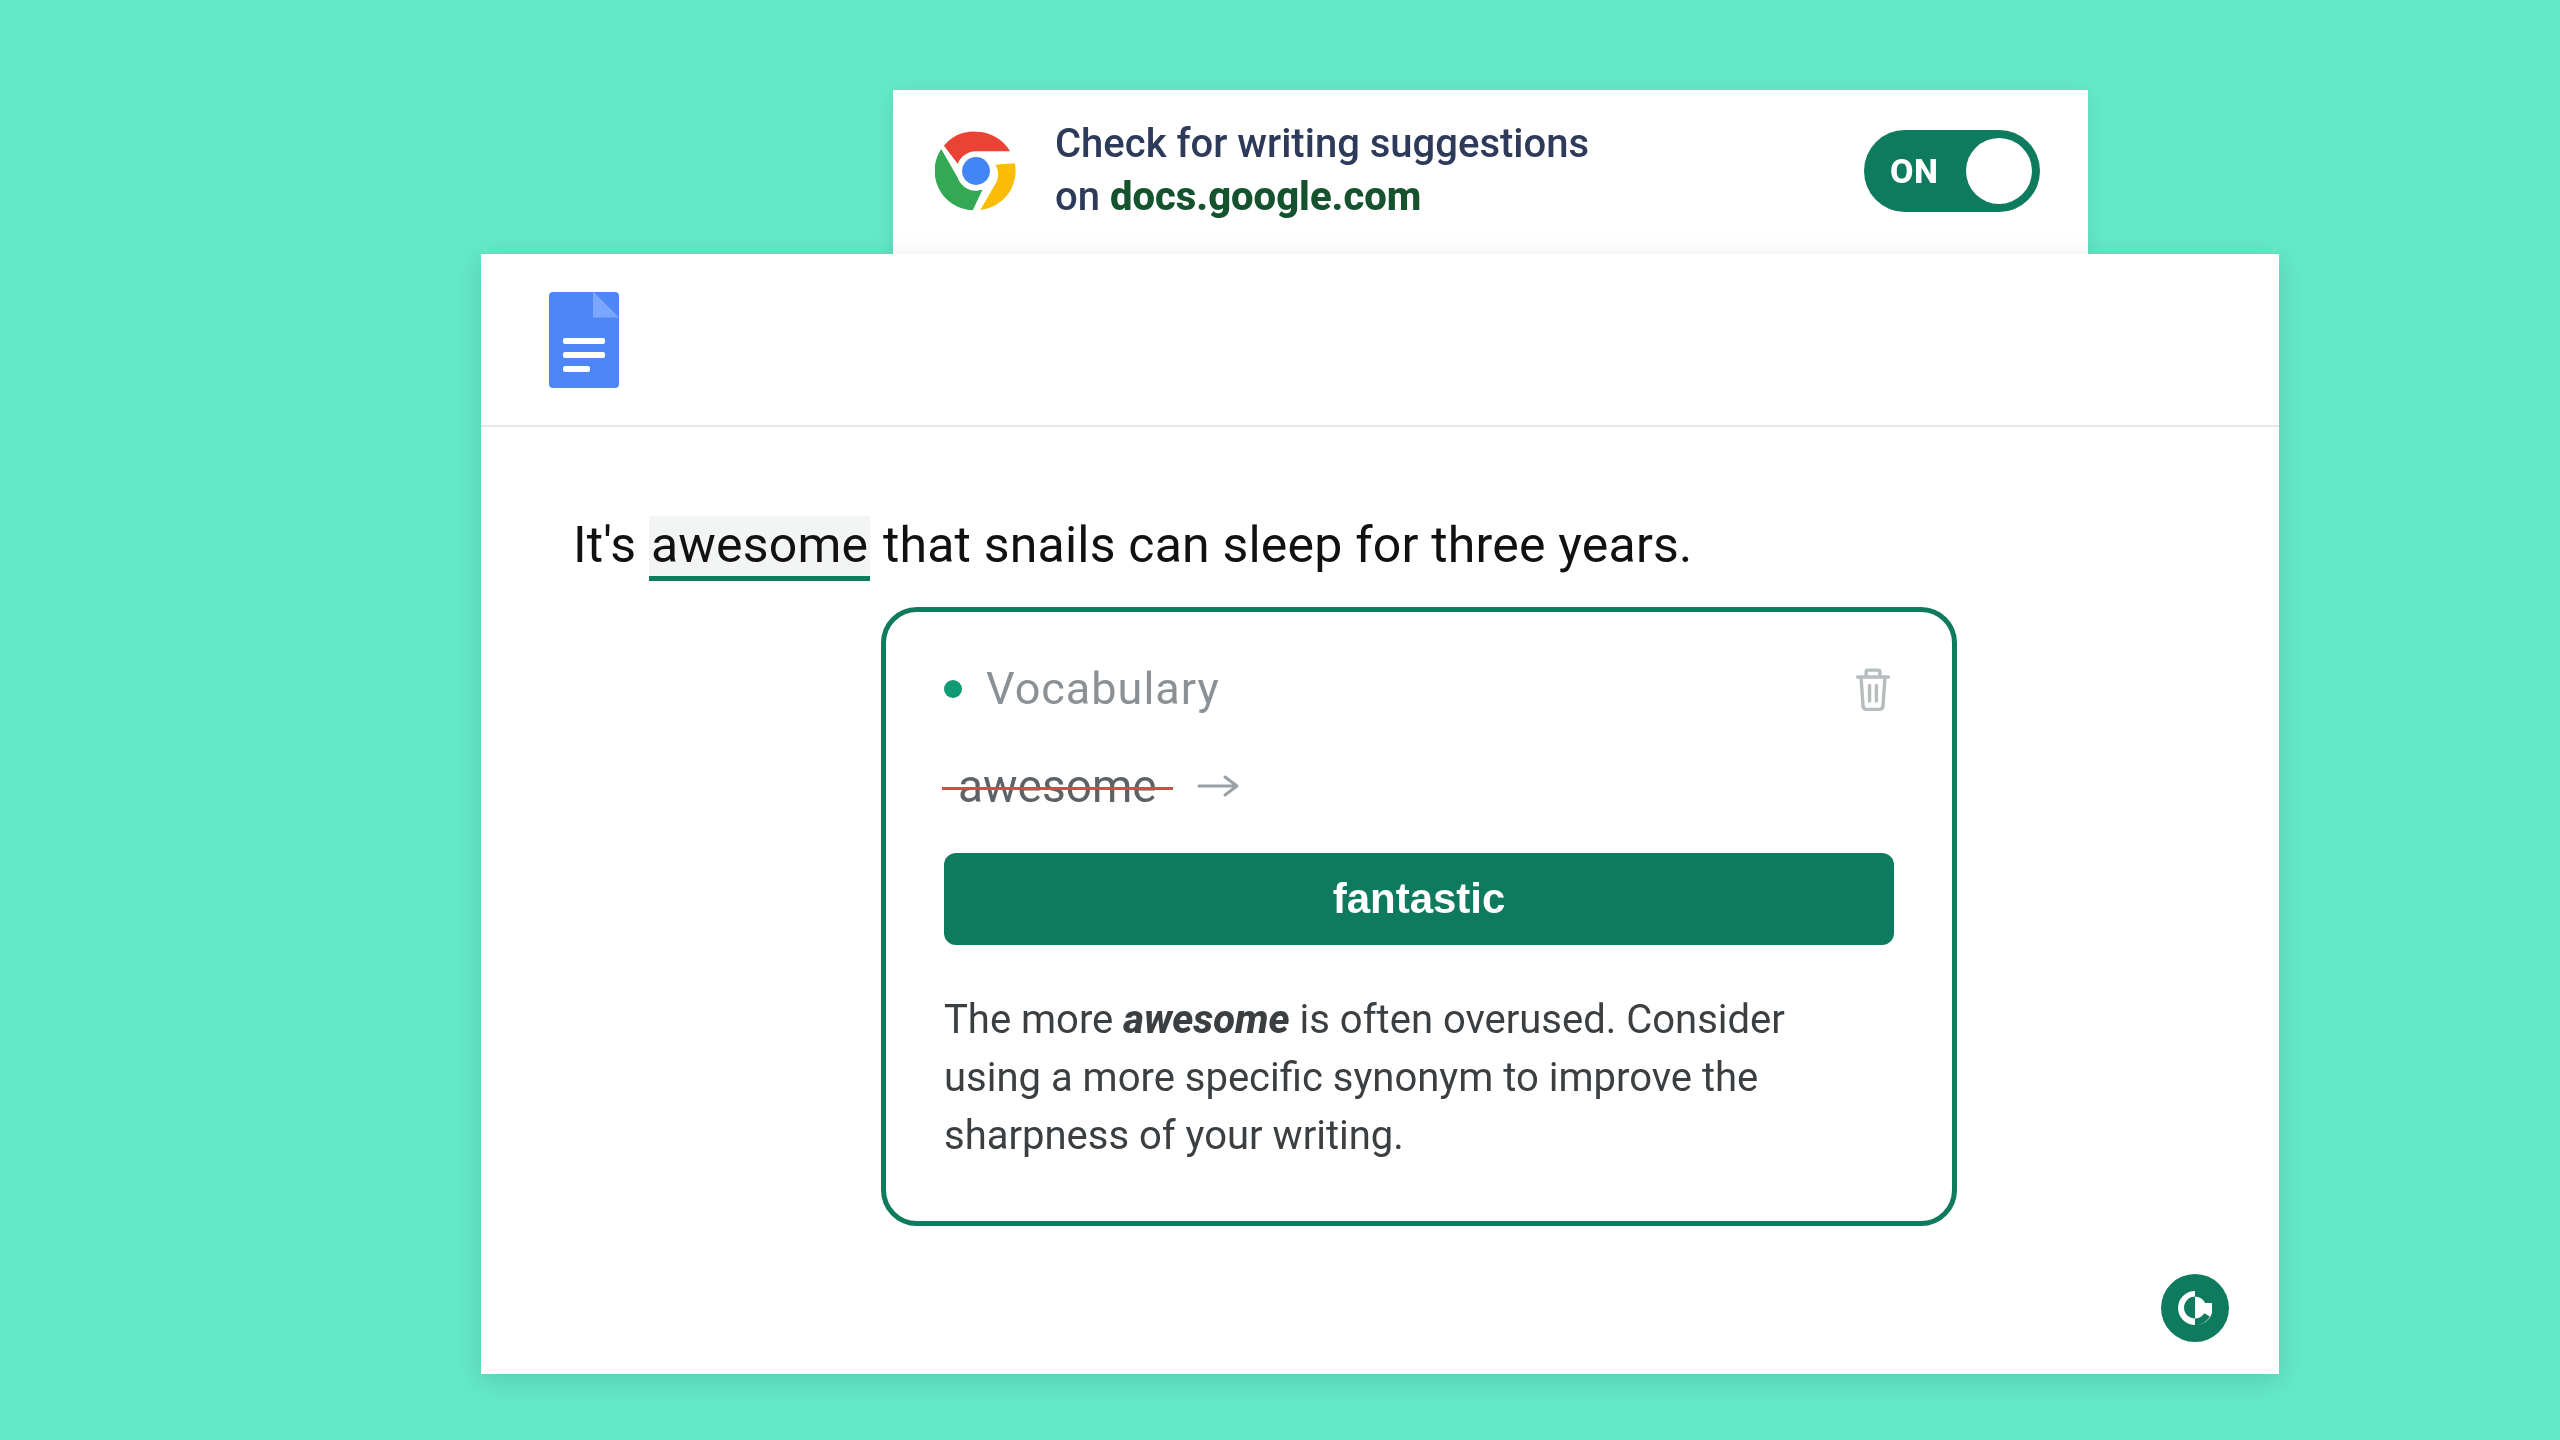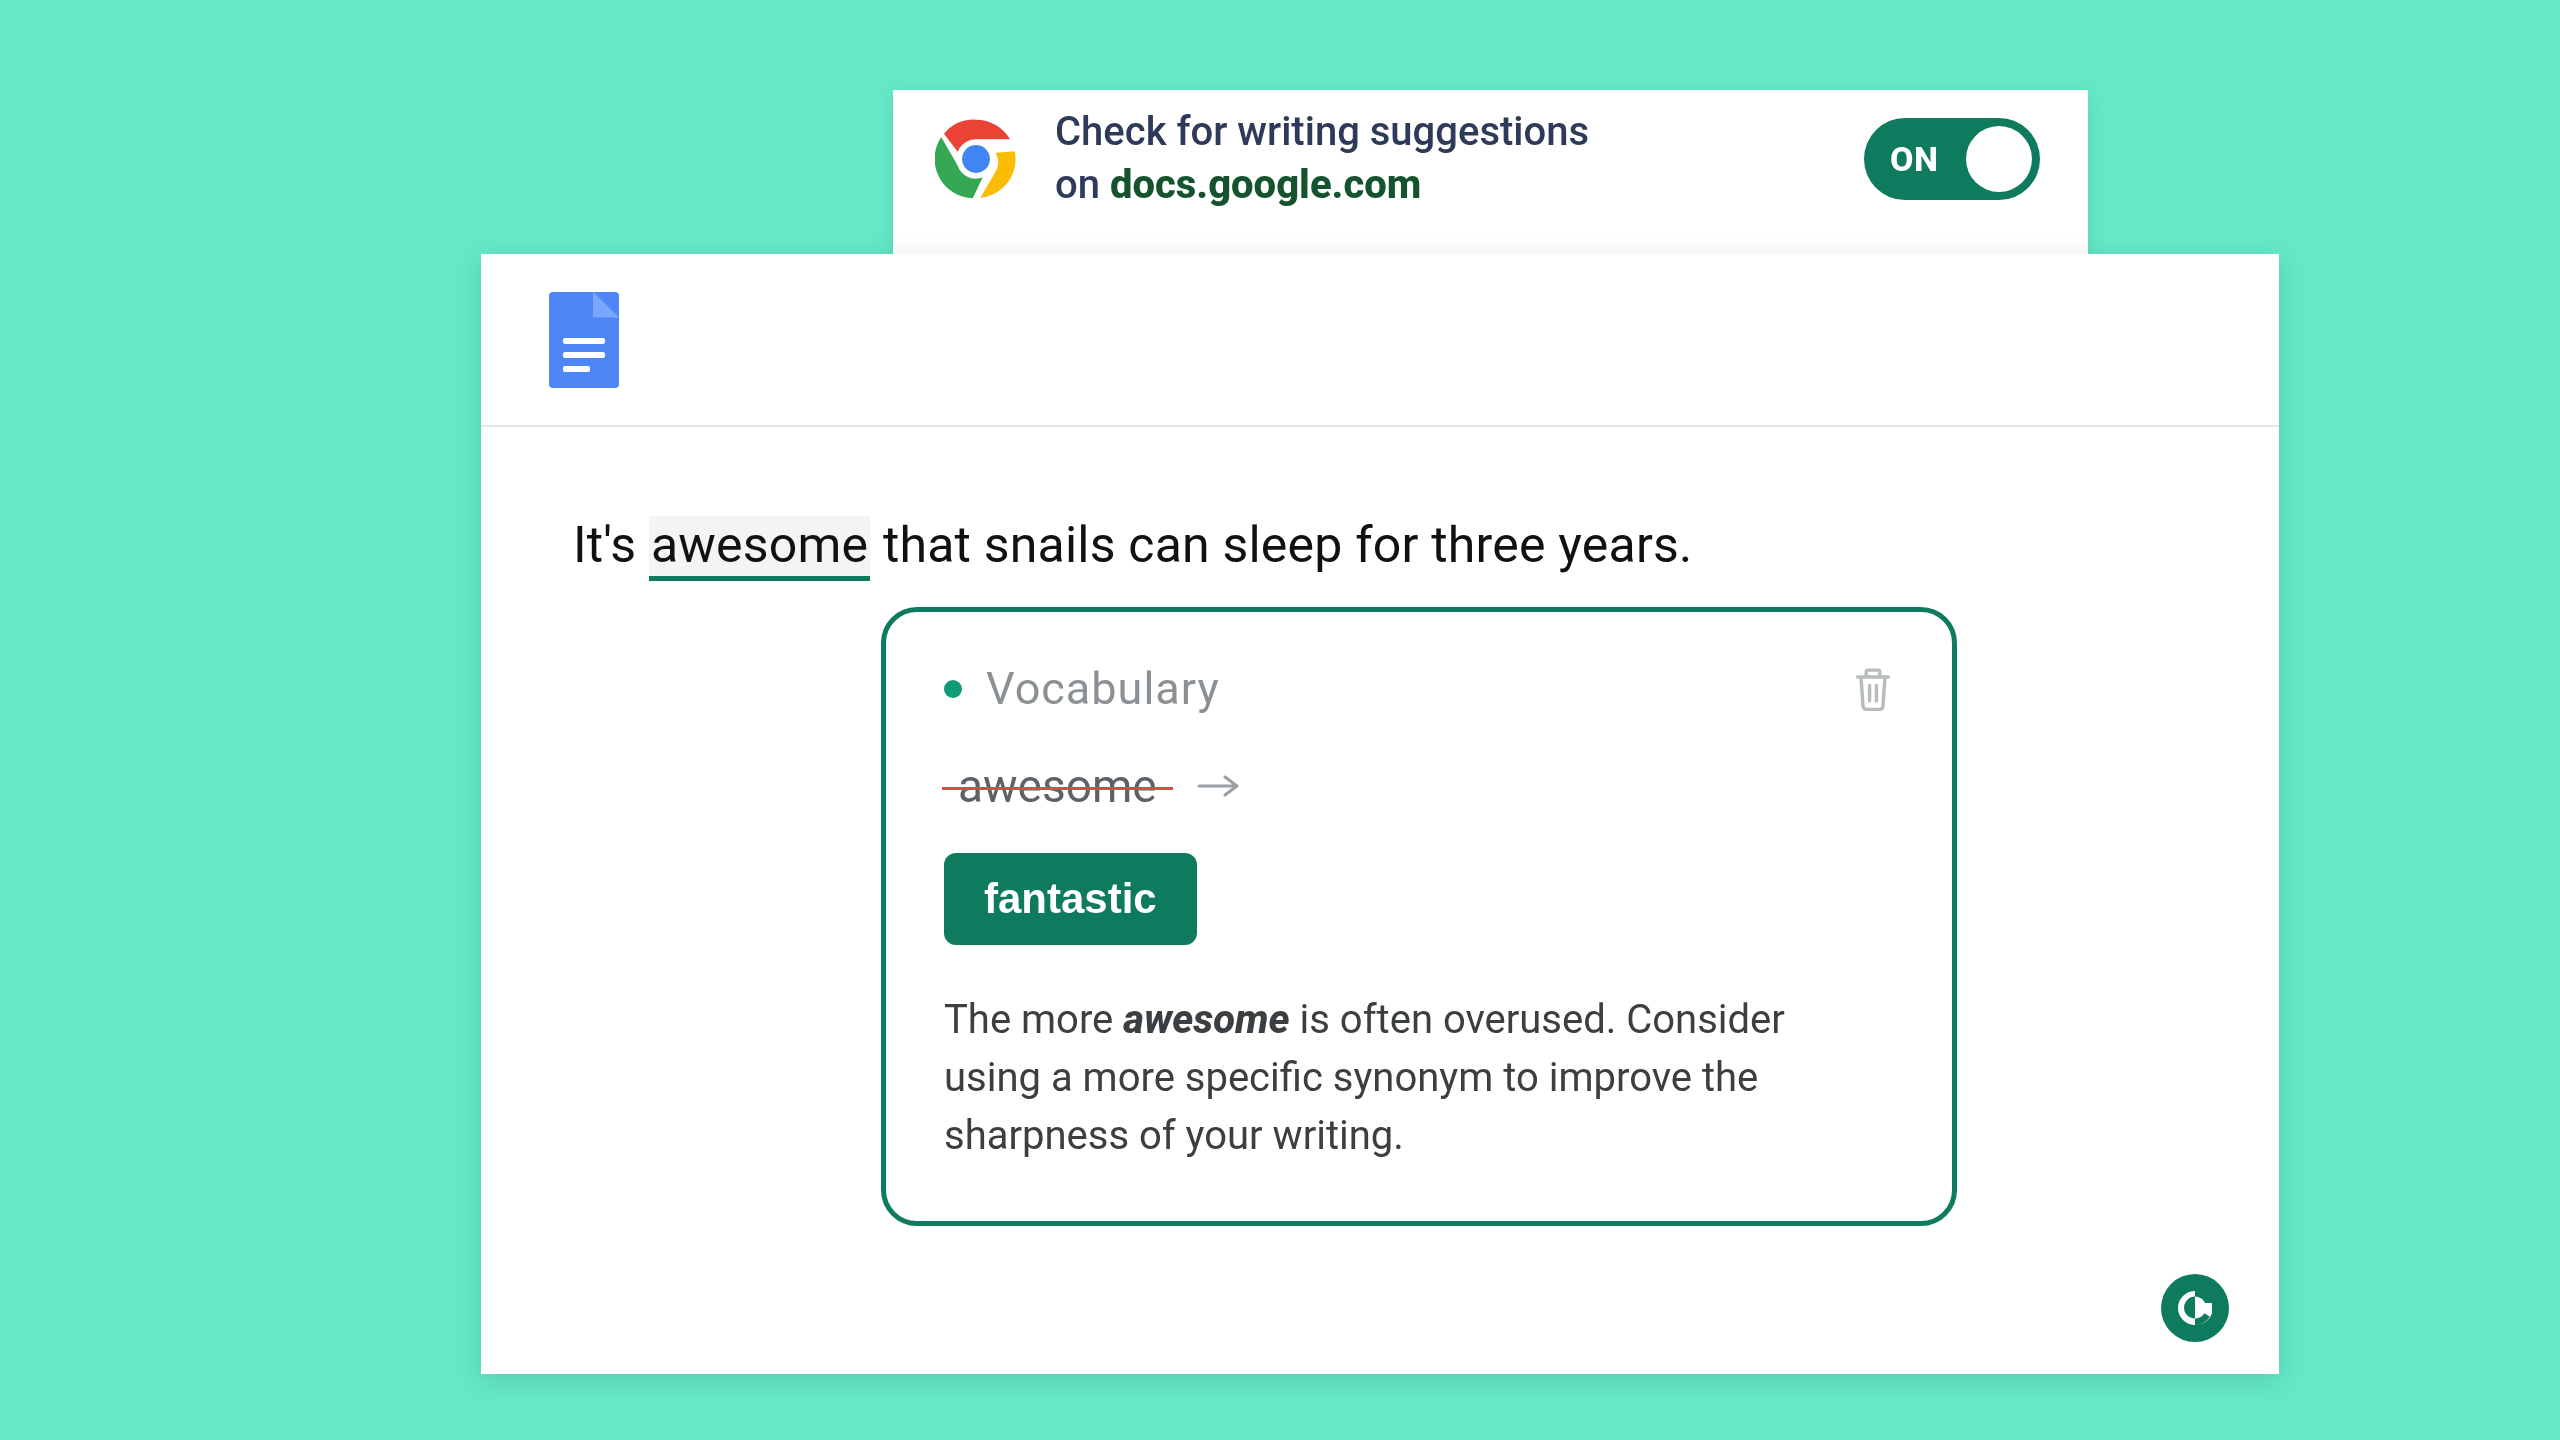--- a/index.html
+++ b/index.html
@@ -17,21 +17,21 @@
     left: 893px;
     top: 90px;
     width: 1195px;
     height: 278px;
     background: #ffffff;
     box-shadow: 0 4px 18px rgba(0,0,0,.08);
   }
   .ext-inner {
     display: flex;
     align-items: center;
-    padding: 16px 48px 0 42px;
+    padding: 28px 48px 0 42px;
     gap: 38px;
   }
   .chrome-icon { width: 82px; height: 82px; flex: none; }
   .ext-text {
     flex: 1;
     font-size: 40px;
     line-height: 1.32;
     color: #2e3a59;
     font-weight: 500;
   }
@@ -169,21 +169,21 @@
     position: absolute;
     left: -6px; right: -6px;
     top: 52%;
     height: 3px;
     background: #d64a4a;
   }
   .arrow {
     width: 44px; height: 30px; color: #9aa0a3;
   }
 
-  .pill-row { display: flex; gap: 28px; margin-bottom: 46px; }
+  .pill-row { display: flex; gap: 28px; margin-bottom: 46px; flex-direction: column; }
   .pill {
     background: #0e7a5e;
     color: #fff;
     font-size: 42px;
     font-weight: 700;
     padding: 22px 40px;
     border-radius: 12px;
     cursor: pointer;
     border: none;
   }

